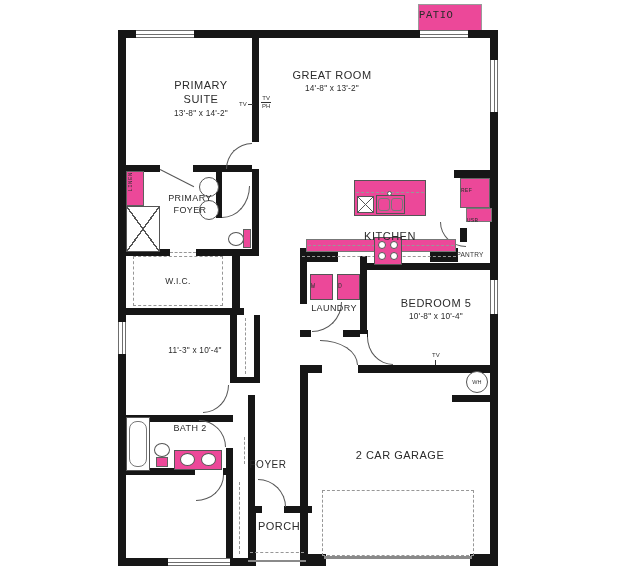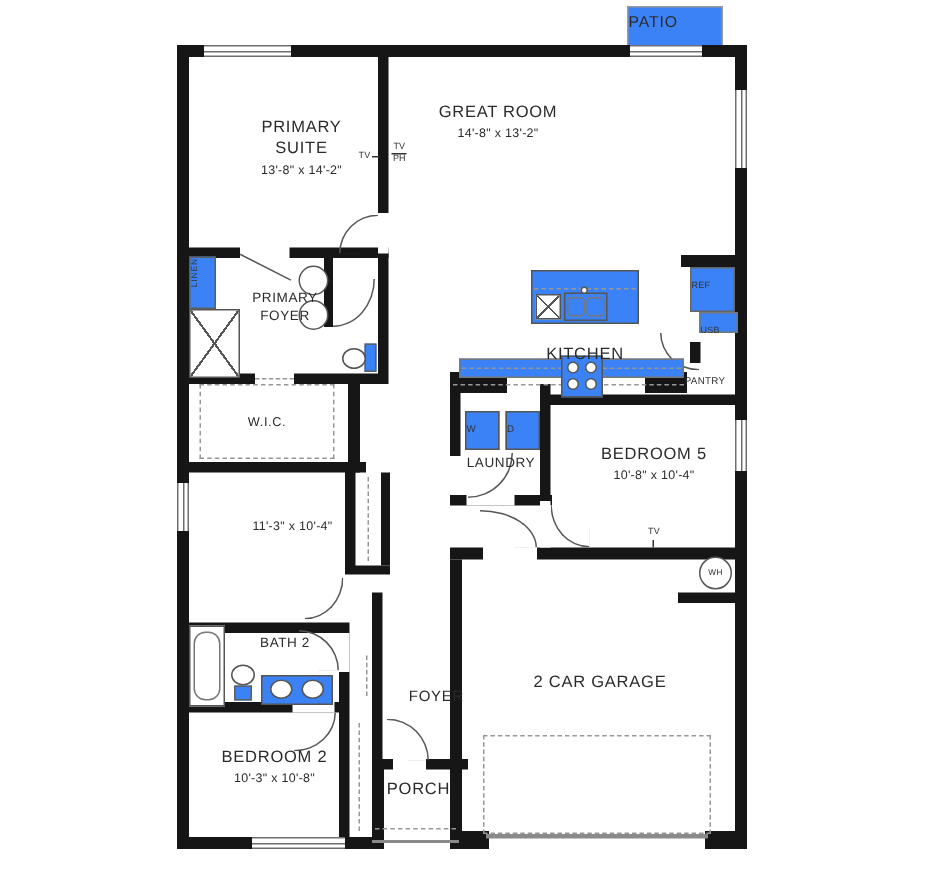--- a/index.html
+++ b/index.html
@@ -2,21 +2,21 @@
 <html><head>
 <meta charset="utf-8">
 <style>
   html,body{margin:0;padding:0;background:#fff;}
   .plan{position:relative;width:617px;height:582px;background:#fff;overflow:hidden;
         font-family:"Liberation Sans",sans-serif;color:#2b2b2b;}
   .plan i,.plan b,.plan u{display:block;position:absolute;font-style:normal;font-weight:normal;text-decoration:none;}
   .wall{background:#161616;}
   .gap{background:#ffffff;}
   .thin{background:#8a8a8a;}
-  .box{background:#3b82f6;border:1.3px solid #5f5f5f;box-sizing:border-box;}
+  .box{background:#ec4899;border:1.3px solid #5f5f5f;box-sizing:border-box;font-family:Liberation Mono, monospace;}
   .cbox{display:flex;align-items:center;justify-content:center;}
   .winh{background:#fff;border-top:1.4px solid #6e6e6e;border-bottom:1.4px solid #6e6e6e;box-sizing:border-box;}
   .winh::before{content:"";position:absolute;left:0;right:0;top:50%;height:1.1px;background:#6e6e6e;}
   .winv{background:#fff;border-left:1.4px solid #6e6e6e;border-right:1.4px solid #6e6e6e;box-sizing:border-box;}
   .winv::before{content:"";position:absolute;top:0;bottom:0;left:50%;width:1.1px;background:#6e6e6e;}
   .dash-h{border-top:1.6px dashed #979797;}
   .dash-v{border-left:1.6px dashed #979797;}
   .dashbox{border:1.6px dashed #979797;box-sizing:border-box;background:transparent;}
   .xbox{background-color:#fff;border:1.3px solid #555;box-sizing:border-box;
     background-image:
@@ -208,25 +208,21 @@
   <div class="lbl" style="left:378px;top:296px;width:116px">
     <div class="name">BEDROOM 5</div>
     <div class="dims">10'-8" x 10'-4"</div>
   </div>
   <div class="lbl" style="left:136px;top:344px;width:118px">
     <div class="dims">11'-3" x 10'-4"</div>
   </div>
   <div class="lbl" style="left:162px;top:423px;width:56px">
     <div class="md">BATH 2</div>
   </div>
-  <div class="lbl" style="left:124px;top:498px;width:118px">
-    <div class="name">BEDROOM 2</div>
-    <div class="dims">10'-3" x 10'-8"</div>
-  </div>
-  <div class="lbl" style="left:268px;top:458px;width:46px">
+  <div class="lbl" style="left:245px;top:458px;width:46px">
     <div class="name" style="font-size:10px">FOYER</div>
   </div>
   <div class="lbl" style="left:250px;top:519px;width:58px">
     <div class="name">PORCH</div>
   </div>
   <div class="lbl" style="left:320px;top:448px;width:160px">
     <div class="name">2 CAR GARAGE</div>
   </div>
 
 </div>

